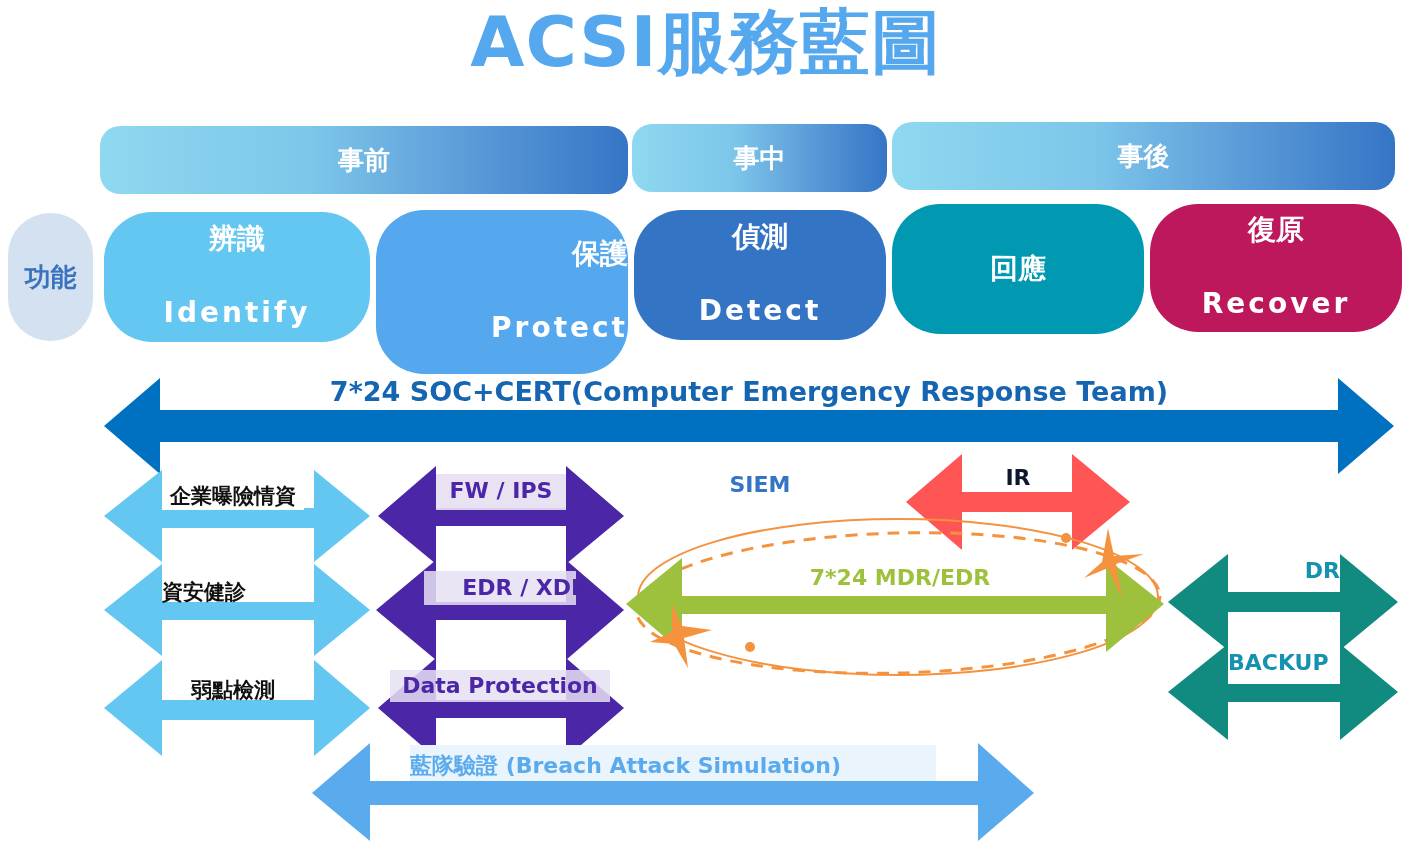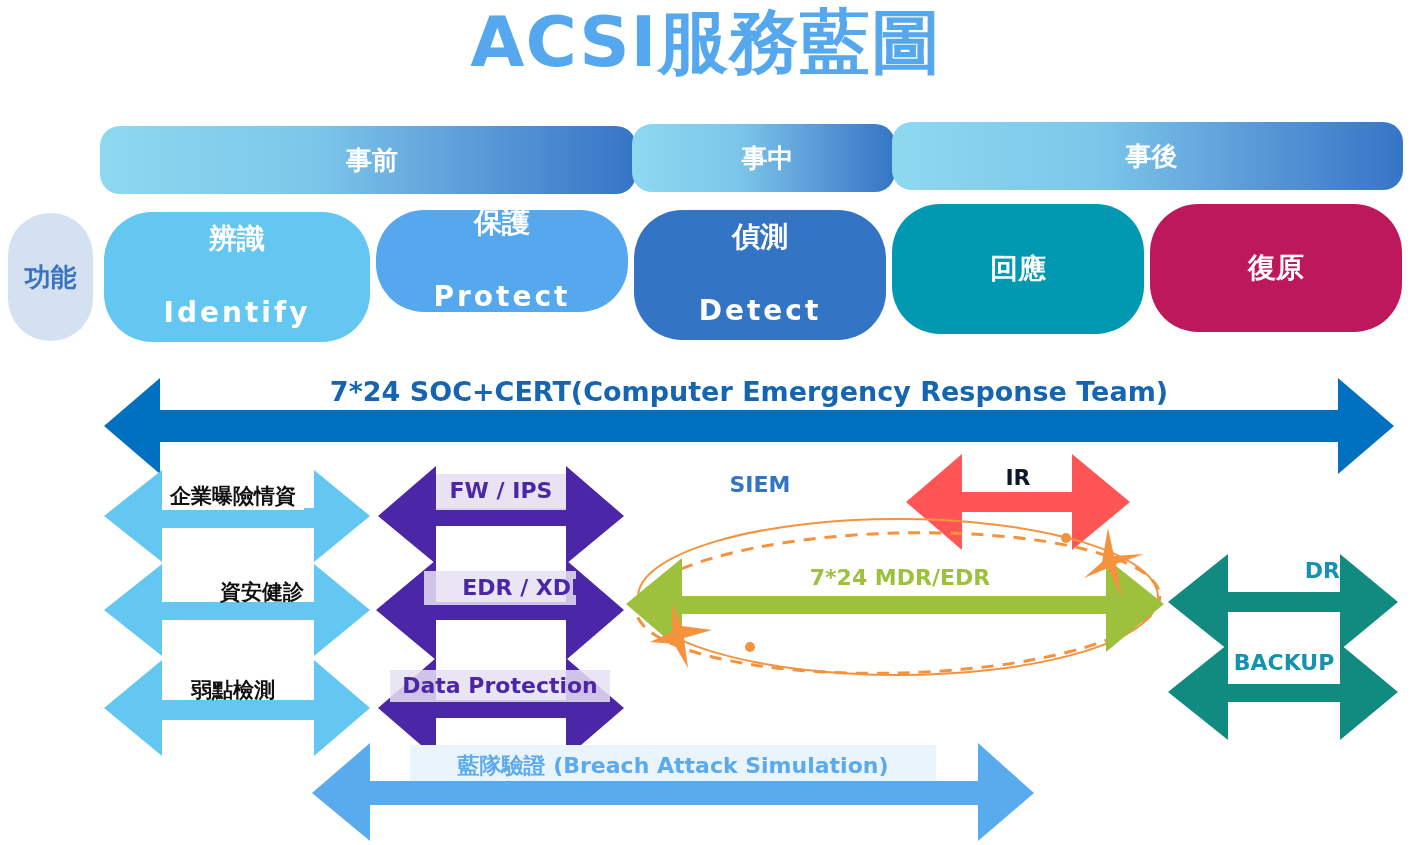--- a/index.html
+++ b/index.html
@@ -1,20 +1,20 @@
 <!DOCTYPE html>
 <html><head>
 <meta charset="utf-8">
 <style>
   html, body { margin:0; padding:0; background:#ffffff; }
   body { width:1412px; height:845px; position:relative; overflow:hidden; font-family:"DejaVu Sans","Liberation Sans",sans-serif; }
   .abs { position:absolute; }
   .title { left:0; top:-4px; width:1412px; text-align:center; font-size:70px; font-weight:bold; color:#56A8EE; letter-spacing:1px; }
   .phase { border-radius:20px; color:#fff; font-weight:bold; font-size:26px; display:flex; align-items:center; justify-content:center;
-           background:linear-gradient(90deg,#8ED8F0 0%,#7CC6EA 40%,#5B9BD8 70%,#3575C6 100%);padding-left:8px; }
+           background:linear-gradient(90deg,#8ED8F0 0%,#7CC6EA 40%,#5B9BD8 70%,#3575C6 100%); }
   .func-label { left:8px; top:213px; width:85px; height:128px; border-radius:42px; background:#D3E1F0; color:#3A72BE;
            font-size:26px; font-weight:bold; display:flex; align-items:center; justify-content:center; }
   .func { border-radius:48px; color:#fff; font-weight:bold; display:flex; flex-direction:column; align-items:center; justify-content:center; text-align:center;gap:36px; }
   .func .zh { font-size:28px; line-height:36px; }
   .func .en { font-size:28px; line-height:40px; letter-spacing:3px; }
   svg#arrows { position:absolute; left:0; top:0; }
   .lbl { font-weight:bold; white-space:nowrap; }
 </style>
 </head>
 <body>
@@ -24,33 +24,34 @@
 <div class="abs phase" style="left:100px;top:126px;width:528px;height:68px;">事前</div>
 <div class="abs phase" style="left:632px;top:124px;width:255px;height:68px;">事中</div>
 <div class="abs phase" style="left:892px;top:122px;width:503px;height:68px;">事後</div>
 
 <div class="abs func-label">功能</div>
 
 <div class="abs func" style="left:104px;top:212px;width:266px;height:130px;background:#63C7F2;">
   <div class="zh">辨識</div>
   <div class="en">Identify</div>
 </div>
-<div class="abs func" style="left:376px;top:210px;width:252px;height:102px;background:#56A8EE;">
+<div class="abs func" style="left:376px;top:210px;width:252px;height:164px;background:#56A8EE;align-items:flex-end;">
   <div class="zh">保護</div>
   <div class="en">Protect</div>
 </div>
 <div class="abs func" style="left:634px;top:210px;width:252px;height:130px;background:#3474C5;">
   <div class="zh">偵測</div>
   <div class="en">Detect</div>
 </div>
 <div class="abs func" style="left:892px;top:204px;width:252px;height:130px;background:#0199B2;">
   <div class="zh">回應</div>
 </div>
 <div class="abs func" style="left:1150px;top:204px;width:252px;height:128px;background:#be185d;">
   <div class="zh">復原</div>
+  <div class="en">Recover</div>
 </div>
 
 <svg id="arrows" width="1412" height="845">
 
   <polygon fill="#0070C0" points="104,426 160,378 160,410 1338,410 1338,378 1394,426 1338,474 1338,442 160,442 160,474"></polygon>
 
   <g fill="#63C7F2">
     <polygon points="104,516 162,470 162,508 314,508 314,470 370,516 314,562 314,528 162,528 162,562"></polygon>
     <polygon points="104,610 162,564 162,602 314,602 314,564 370,610 314,656 314,620 162,620 162,656"></polygon>
     <polygon points="104,708 162,660 162,700 314,700 314,660 370,708 314,756 314,720 162,720 162,756"></polygon>
@@ -85,28 +86,28 @@
   <g fill="#118A80">
     <polygon points="1168,602 1228,554 1228,592 1340,592 1340,554 1398,602 1340,650 1340,612 1228,612 1228,650"></polygon>
     <polygon points="1168,692 1228,644 1228,684 1340,684 1340,644 1398,692 1340,740 1340,702 1228,702 1228,740"></polygon>
   </g>
   <rect x="1228" y="612" width="112" height="72" fill="#ffffff"></rect>
 </svg>
 
 <div class="abs lbl" style="left:104px;top:376px;width:1290px;text-align:center;font-size:27px;color:#1565B0;">7*24 SOC+CERT(Computer Emergency Response Team)</div>
 
 <div class="abs lbl" style="left:162px;top:482px;width:142px;text-align:center;font-size:21px;color:#111;background:#fff;">企業曝險情資</div>
-<div class="abs lbl" style="left:162px;top:578px;width:142px;text-align:right;font-size:21px;color:#111;">資安健診</div>
+<div class="abs lbl" style="left:162px;top:578px;width:142px;text-align:left;font-size:21px;color:#111;">資安健診</div>
 <div class="abs lbl" style="left:162px;top:676px;width:142px;text-align:center;font-size:21px;color:#111;">弱點檢測</div>
 
 <div class="abs lbl" style="left:436px;top:478px;width:130px;text-align:center;font-size:22px;color:#4B26A6;">FW / IPS</div>
 <div class="abs lbl" style="left:424px;top:575px;width:164px;text-align:right;font-size:22px;color:#4B26A6;">EDR / XDR</div>
 <div class="abs lbl" style="left:390px;top:673px;width:220px;text-align:center;font-size:22px;color:#4B26A6;">Data Protection</div>
 
 <div class="abs lbl" style="left:710px;top:472px;width:100px;text-align:center;font-size:22px;color:#3474C5;">SIEM</div>
 <div class="abs lbl" style="left:740px;top:565px;width:320px;text-align:center;font-size:22px;color:#9DC13D;">7*24 MDR/EDR</div>
 
 <div class="abs lbl" style="left:978px;top:465px;width:80px;text-align:center;font-size:22px;color:#0f172a;">IR</div>
 
 <div class="abs lbl" style="left:1228px;top:558px;width:112px;text-align:right;font-size:22px;color:#1492B0;">DR</div>
-<div class="abs lbl" style="left:1228px;top:650px;width:112px;text-align:center;font-size:22px;color:#1492B0;">BACKUP</div>
+<div class="abs lbl" style="left:1228px;top:650px;width:112px;text-align:left;font-size:22px;color:#1492B0;">BACKUP</div>
 
-<div class="abs lbl" style="left:410px;top:751px;width:526px;text-align:center;font-size:22px;color:#5AAAEE;">藍隊驗證 (Breach Attack Simulation)</div>
+<div class="abs lbl" style="left:410px;top:751px;width:526px;font-size:22px;color:#5AAAEE;">藍隊驗證 (Breach Attack Simulation)</div>
 
 </body></html>

